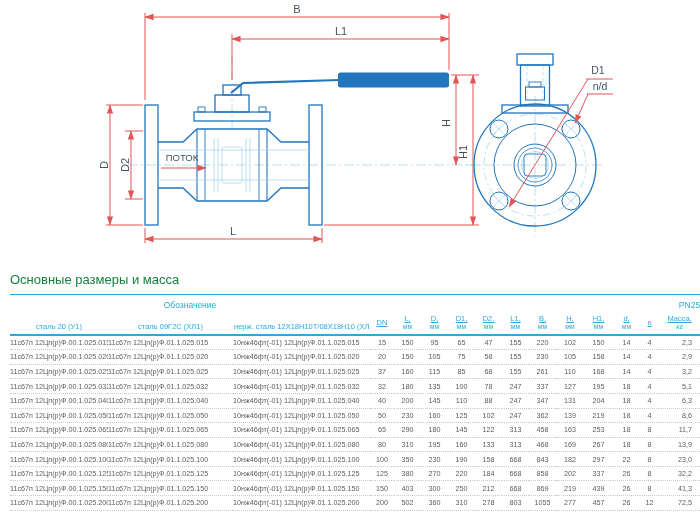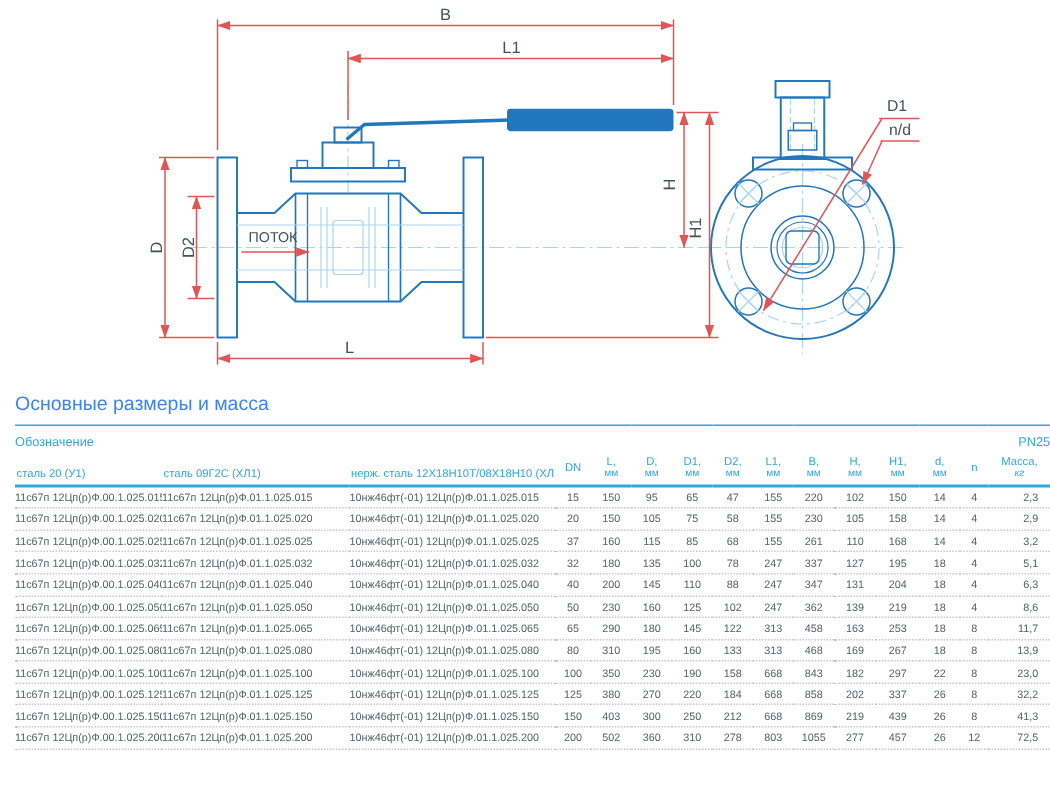--- a/index.html
+++ b/index.html
@@ -1,26 +1,26 @@
 <!DOCTYPE html>
 <html><head>
 <meta charset="utf-8">
 <style>
   html,body{margin:0;padding:0;background:#fff;}
   body{width:700px;height:528px;overflow:hidden;font-family:"Liberation Sans",sans-serif;}
   .drawing{position:relative;width:700px;height:256px;}
-  .section-title{color:#3b82f6;font-size:13px;margin:5px 0 7px 10px;font-weight:normal;}
+  .section-title{color:#15803d;font-size:13px;margin:16px 0 7px 10px;font-weight:normal;}
   table.dims{border-collapse:collapse;table-layout:fixed;width:690px;margin-left:10px;border-top:1.5px solid #2da7dc;}
   table.dims th,table.dims td{overflow:hidden;white-space:nowrap;}
-  thead th{color:#2da7dc;font-weight:normal;text-align:left;}
+  thead th{color:#2da7dc;font-weight:normal;text-align:center;}
   tr.hrow1 th{font-size:8.5px;padding:5px 0 3px 0;}
   th.pn{text-align:right;font-size:8px;}
   th.mat{font-size:7.5px;white-space:pre-line;line-height:1.3;vertical-align:bottom;padding-bottom:2px;}
   th.dim{text-align:center;vertical-align:middle;padding-bottom:2px;}
-  .dl{font-size:7.5px;line-height:1.25;}
+  .dl{font-size:7.5px;line-height:1.25;text-decoration:underline;}
   .du{font-size:6.8px;line-height:1.2;}
   .it{font-style:italic;}
   tr.hrow2 th{border-bottom:2.5px solid #2da7dc;}
   tbody td{font-size:7.2px;color:#5b6065;text-align:center;height:13.6px;padding:0;border-bottom:1px dotted #c8c8c8;}
   tbody td.des{text-align:left;}
   tbody td.mass{text-align:right;padding-right:8px;}
 </style>
 </head>
 <body>
 

